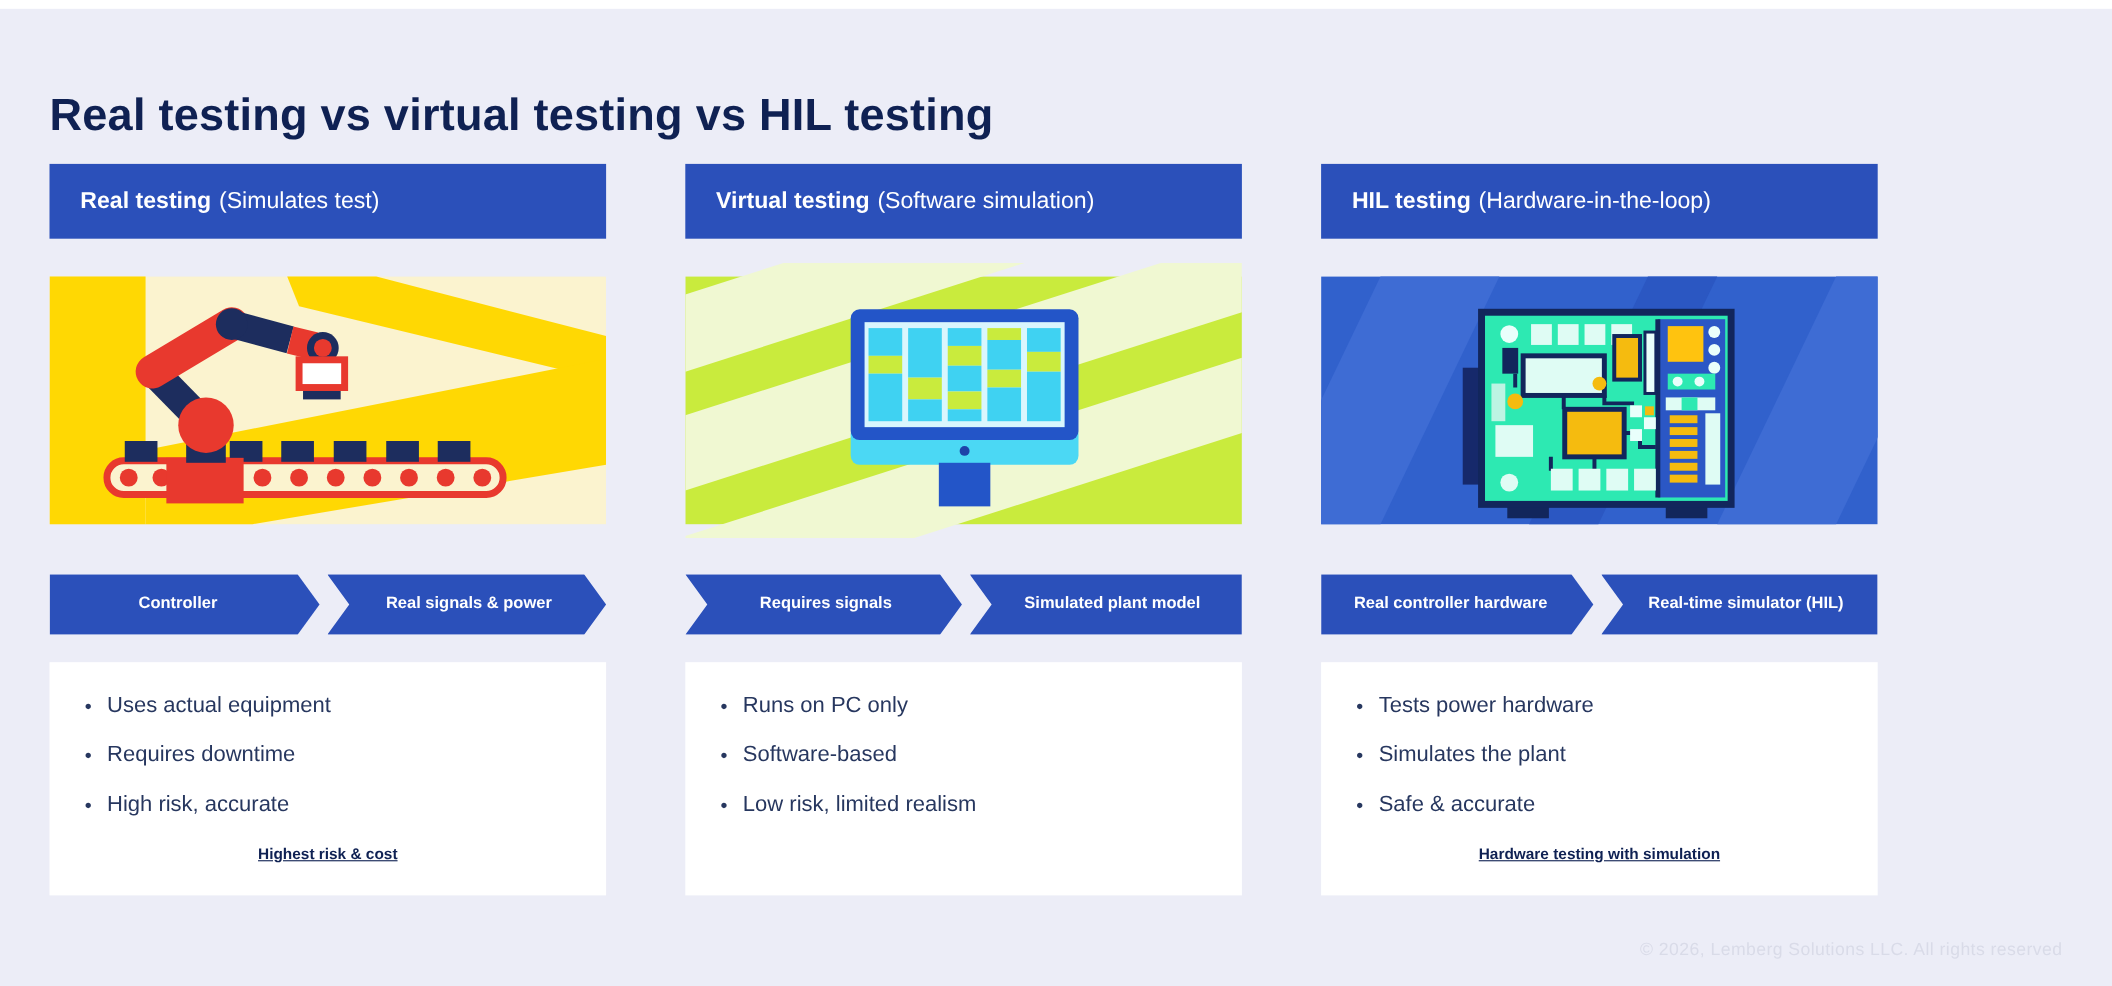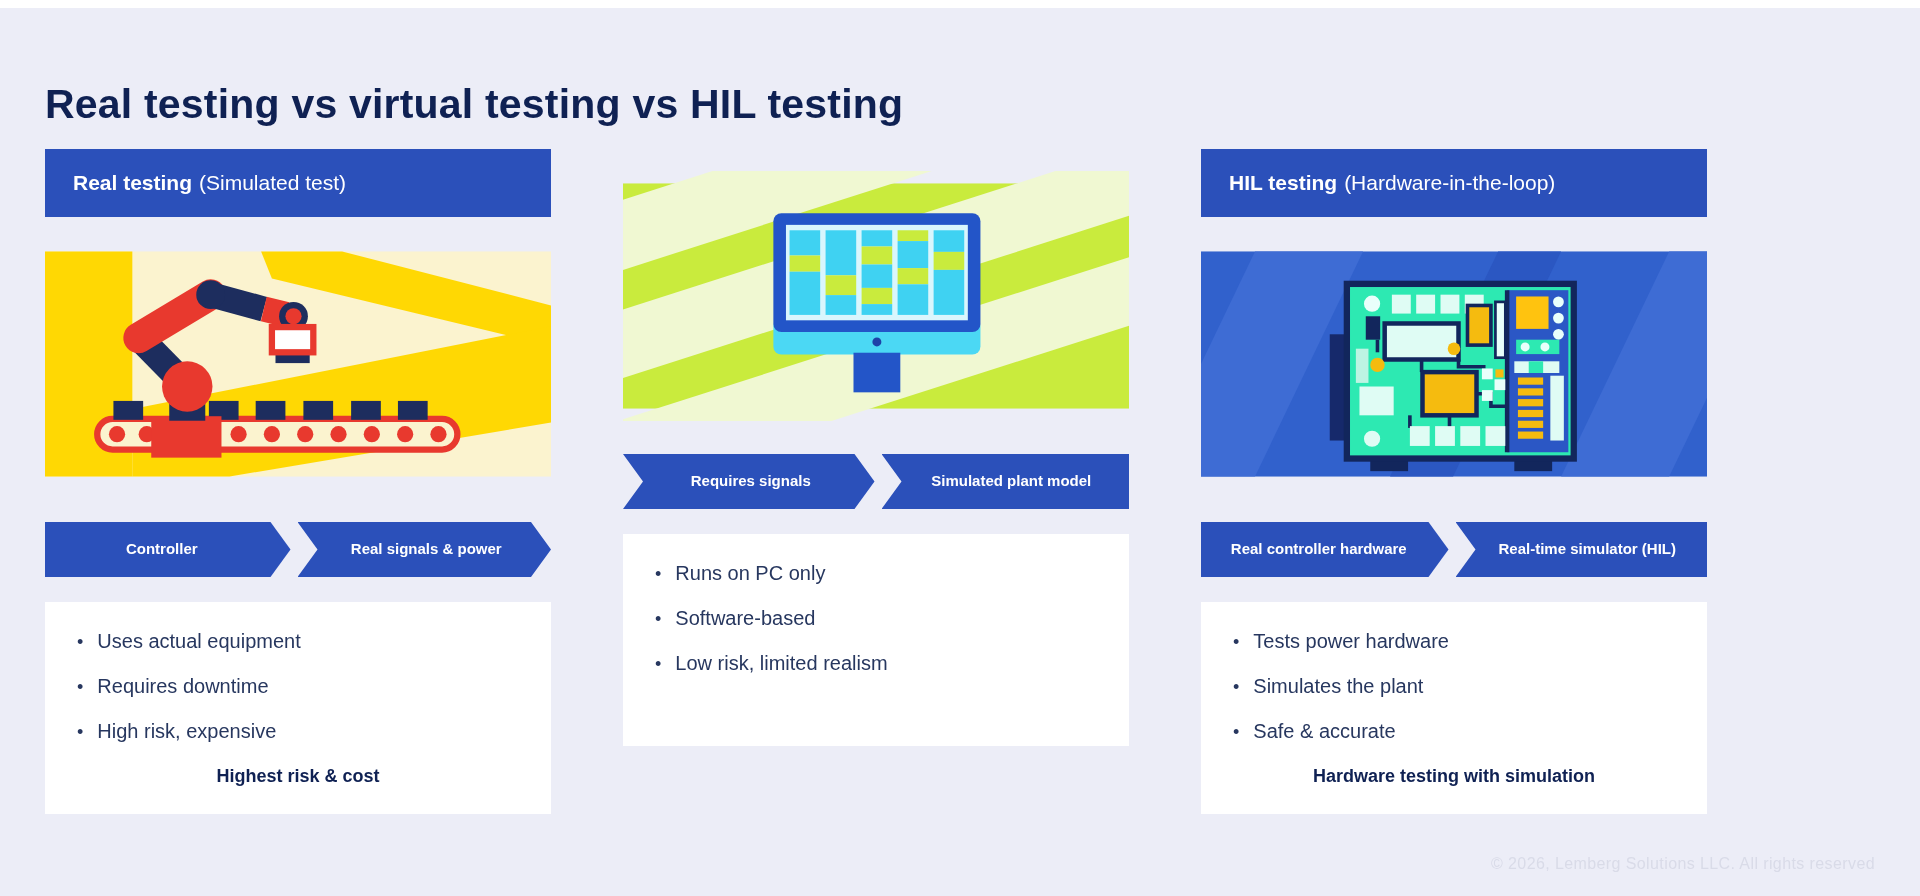--- a/index.html
+++ b/index.html
@@ -47,38 +47,38 @@
   }
   ul.bullets{list-style:none;margin:0;padding:0;}
   li.bullet{
     display:flex;align-items:flex-start;
     color:var(--body-text,#27375F);font-size:20px;line-height:27px;
     margin-bottom:17px;
   }
   li.bullet .dot{font-size:18px;margin:1px 14px 0 2px;}
   .summary{
     margin-top:6px;text-align:center;
-    color:var(--navy-text,#0F2153);font-weight:700;font-size:18px;line-height:27px;
+    color:var(--navy-text,#0F2153);font-weight:700;font-size:14px;line-height:27px;text-decoration:underline;
   }
   .page-footer{
     position:absolute;right:45px;top:855px;
     color:#D9DBE8;font-size:16px;letter-spacing:.4px;
   }
 </style>
 </head>
 <body style="--background: #ECEDF7; --accent-blue: #2B50BA; --navy-text: #0F2153; --body-text: #27375F; --header-text: #FFFFFF; --card-background: #FFFFFF;">
 
 <div class="top-strip"></div>
 <h1 class="page-title">Real testing vs virtual testing vs HIL testing</h1>
 
 <div class="columns" id="columns">
   <section class="column">
     <header class="col-header">
       <span class="hb">Real testing</span>
-      <span class="hs">(Simulated test)</span>
+      <span class="hs">(Simulates test)</span>
     </header>
     <div class="illus">
   <svg viewBox="0 0 562 250">
     <rect width="562" height="250" fill="#FBF3CF"></rect>
     <polygon points="0,0 97,0 97,250 0,250" fill="#FFD803"></polygon>
     <polygon points="240,0 330,0 562,60 562,105 252,30" fill="#FFD803"></polygon>
     <polygon points="97,175 562,83 562,190 205,250 97,250" fill="#FFD803"></polygon>
 
     <rect x="58" y="186" width="400" height="34" rx="17" fill="#FBF3CF" stroke="#E8392E" stroke-width="7"></rect>
     <g fill="#E8392E">
@@ -133,28 +133,32 @@
     <span class="btext">Uses actual equipment</span>
   </li>
 
   <li class="bullet">
     <span class="dot">•</span>
     <span class="btext">Requires downtime</span>
   </li>
 
   <li class="bullet">
     <span class="dot">•</span>
-    <span class="btext">High risk, expensive</span>
+    <span class="btext">High risk, accurate</span>
   </li>
 </ul>
       <div class="summary">Highest risk &amp; cost</div>
     </div>
   </section>
 
   <section class="column">
+    <header class="col-header">
+      <span class="hb">Virtual testing</span>
+      <span class="hs">(Software simulation)</span>
+    </header>
     <div class="illus">
   <svg viewBox="0 0 562 250">
     <rect width="562" height="250" fill="#C9EB3D"></rect>
     <g fill="#F0F8D2">
       <polygon points="0,18 562,-162 562,-84 0,96"></polygon>
       <polygon points="0,140 562,-40 562,36 0,216"></polygon>
       <polygon points="0,262 562,82 562,158 0,338"></polygon>
     </g>
     <rect x="167" y="150" width="230" height="40" rx="9" fill="#4BD8F4"></rect>
     <rect x="256" y="188" width="52" height="44" fill="#2355C8"></rect>

